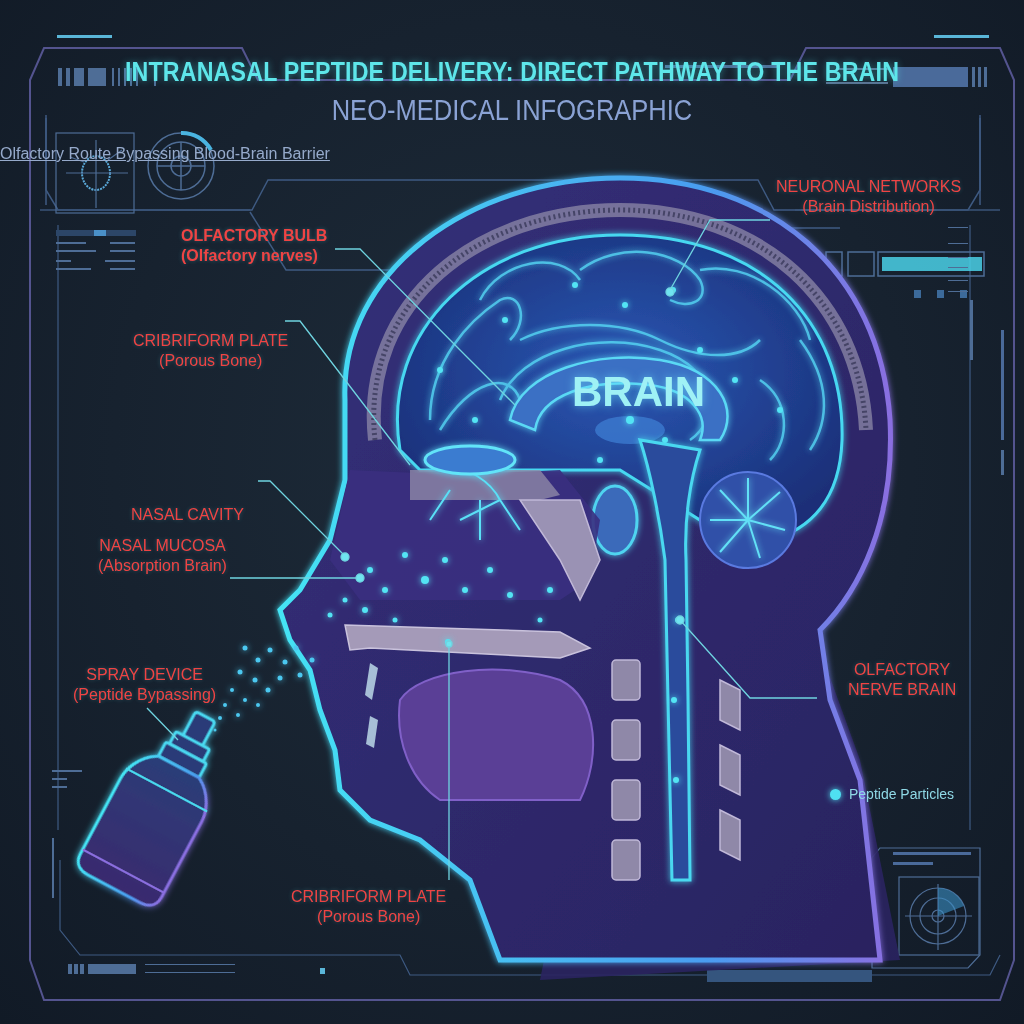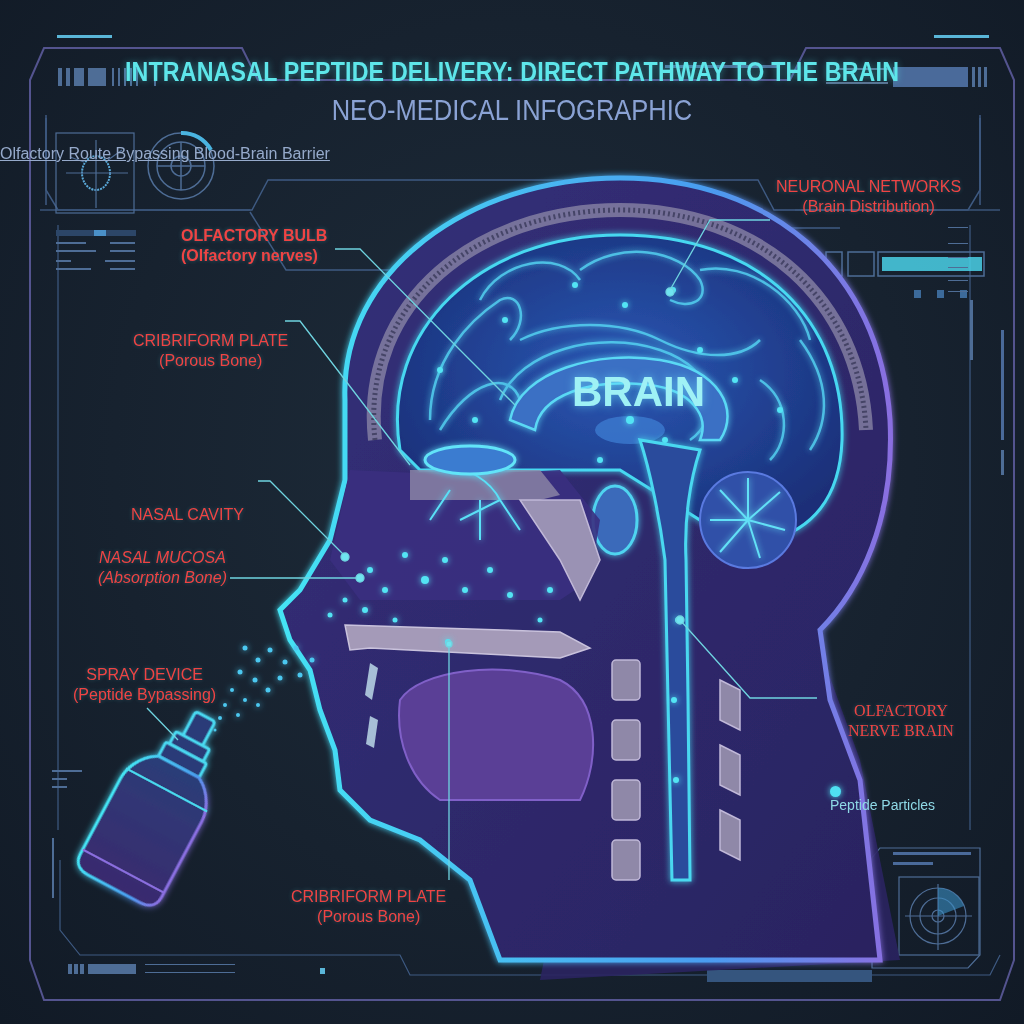--- a/index.html
+++ b/index.html
@@ -5,21 +5,21 @@
   html,body{margin:0;padding:0;}
   body{width:1024px;height:1024px;overflow:hidden;background:#15202c;font-family:"Liberation Sans","DejaVu Sans",sans-serif;position:relative;}
   .bg{position:absolute;inset:0;background:radial-gradient(ellipse at 50% 45%,#1e2c3a 0%,#17222f 55%,#111a26 100%);}
   svg.frame{position:absolute;left:0;top:0;}
   .title{position:absolute;left:0;width:1024px;top:57px;text-align:center;color:#5ee6ea;font-size:27px;font-weight:700;letter-spacing:0.2px;text-shadow:0 0 8px rgba(80,230,240,.45);transform:scaleX(0.86);transform-origin:center;}
   .subtitle{position:absolute;left:0;width:1024px;top:94px;text-align:center;color:#8aa2d4;font-size:29px;transform:scaleX(0.88);}
   .tagline{position:absolute;left:0;width:1024px;top:145px;text-align:left;color:#96aacb;font-size:16px;text-decoration:underline;}
   .lbl{position:absolute;color:#ef4444;font-size:16px;line-height:20px;text-shadow:0 0 4px rgba(90,220,230,.3);white-space:nowrap;}
   .lbl.c{text-align:center;}
   .brain-word{position:absolute;left:572px;top:368px;color:#9ff1f5;font-size:42px;font-weight:700;text-shadow:0 0 10px rgba(110,230,255,.6);}
-  .legend{position:absolute;left:830px;top:786px;display:flex;align-items:flex-start;color:#8fd9e6;font-size:14px;flex-direction:column;}
+  .legend{position:absolute;left:830px;top:786px;display:flex;align-items:center;gap:8px;color:#8fd9e6;font-size:14px;}
   .legend-dot{width:11px;height:11px;border-radius:50%;background:#4fe0f2;box-shadow:0 0 6px #4fe0f2;}
 </style>
 </head>
 <body>
 
 <div class="bg"></div>
 
 <svg class="frame" width="1024" height="1024" viewBox="0 0 1024 1024">
   <defs>
     <filter id="glow" x="-30%" y="-30%" width="160%" height="160%">
@@ -336,37 +336,37 @@
   <div>OLFACTORY BULB</div>
   <div>(Olfactory nerves)</div>
 </div>
 <div class="lbl c" style="left:133px;top:331px;">
   <div>CRIBRIFORM PLATE</div>
   <div>(Porous Bone)</div>
 </div>
 <div class="lbl" style="left:131px;top:472px;margin-top:33px;">
   <div>NASAL CAVITY</div>
 </div>
-<div class="lbl c" style="left:98px;top:548px;font-style:italic;">
+<div class="lbl c" style="left:98px;top:536px;">
   <div>NASAL MUCOSA</div>
-  <div>(Absorption Bone)</div>
+  <div>(Absorption Brain)</div>
 </div>
 <div class="lbl c" style="left:65px;top:665px;margin-left:8px;">
   <div>SPRAY DEVICE</div>
   <div>(Peptide Bypassing)</div>
 </div>
 <div class="lbl c" style="left:291px;top:887px;">
   <div>CRIBRIFORM PLATE</div>
   <div>(Porous Bone)</div>
 </div>
 <div class="lbl c" style="left:776px;top:177px;">
   <div>NEURONAL NETWORKS</div>
   <div>(Brain Distribution)</div>
 </div>
-<div class="lbl c" style="left:848px;top:701px;font-family:Liberation Serif, serif;">
+<div class="lbl c" style="left:848px;top:660px;">
   <div>OLFACTORY</div>
   <div>NERVE BRAIN</div>
 </div>
 
 <div class="brain-word">BRAIN</div>
 
 <div class="legend">
   <span class="legend-dot"></span>
   <span>Peptide Particles</span>
 </div>

